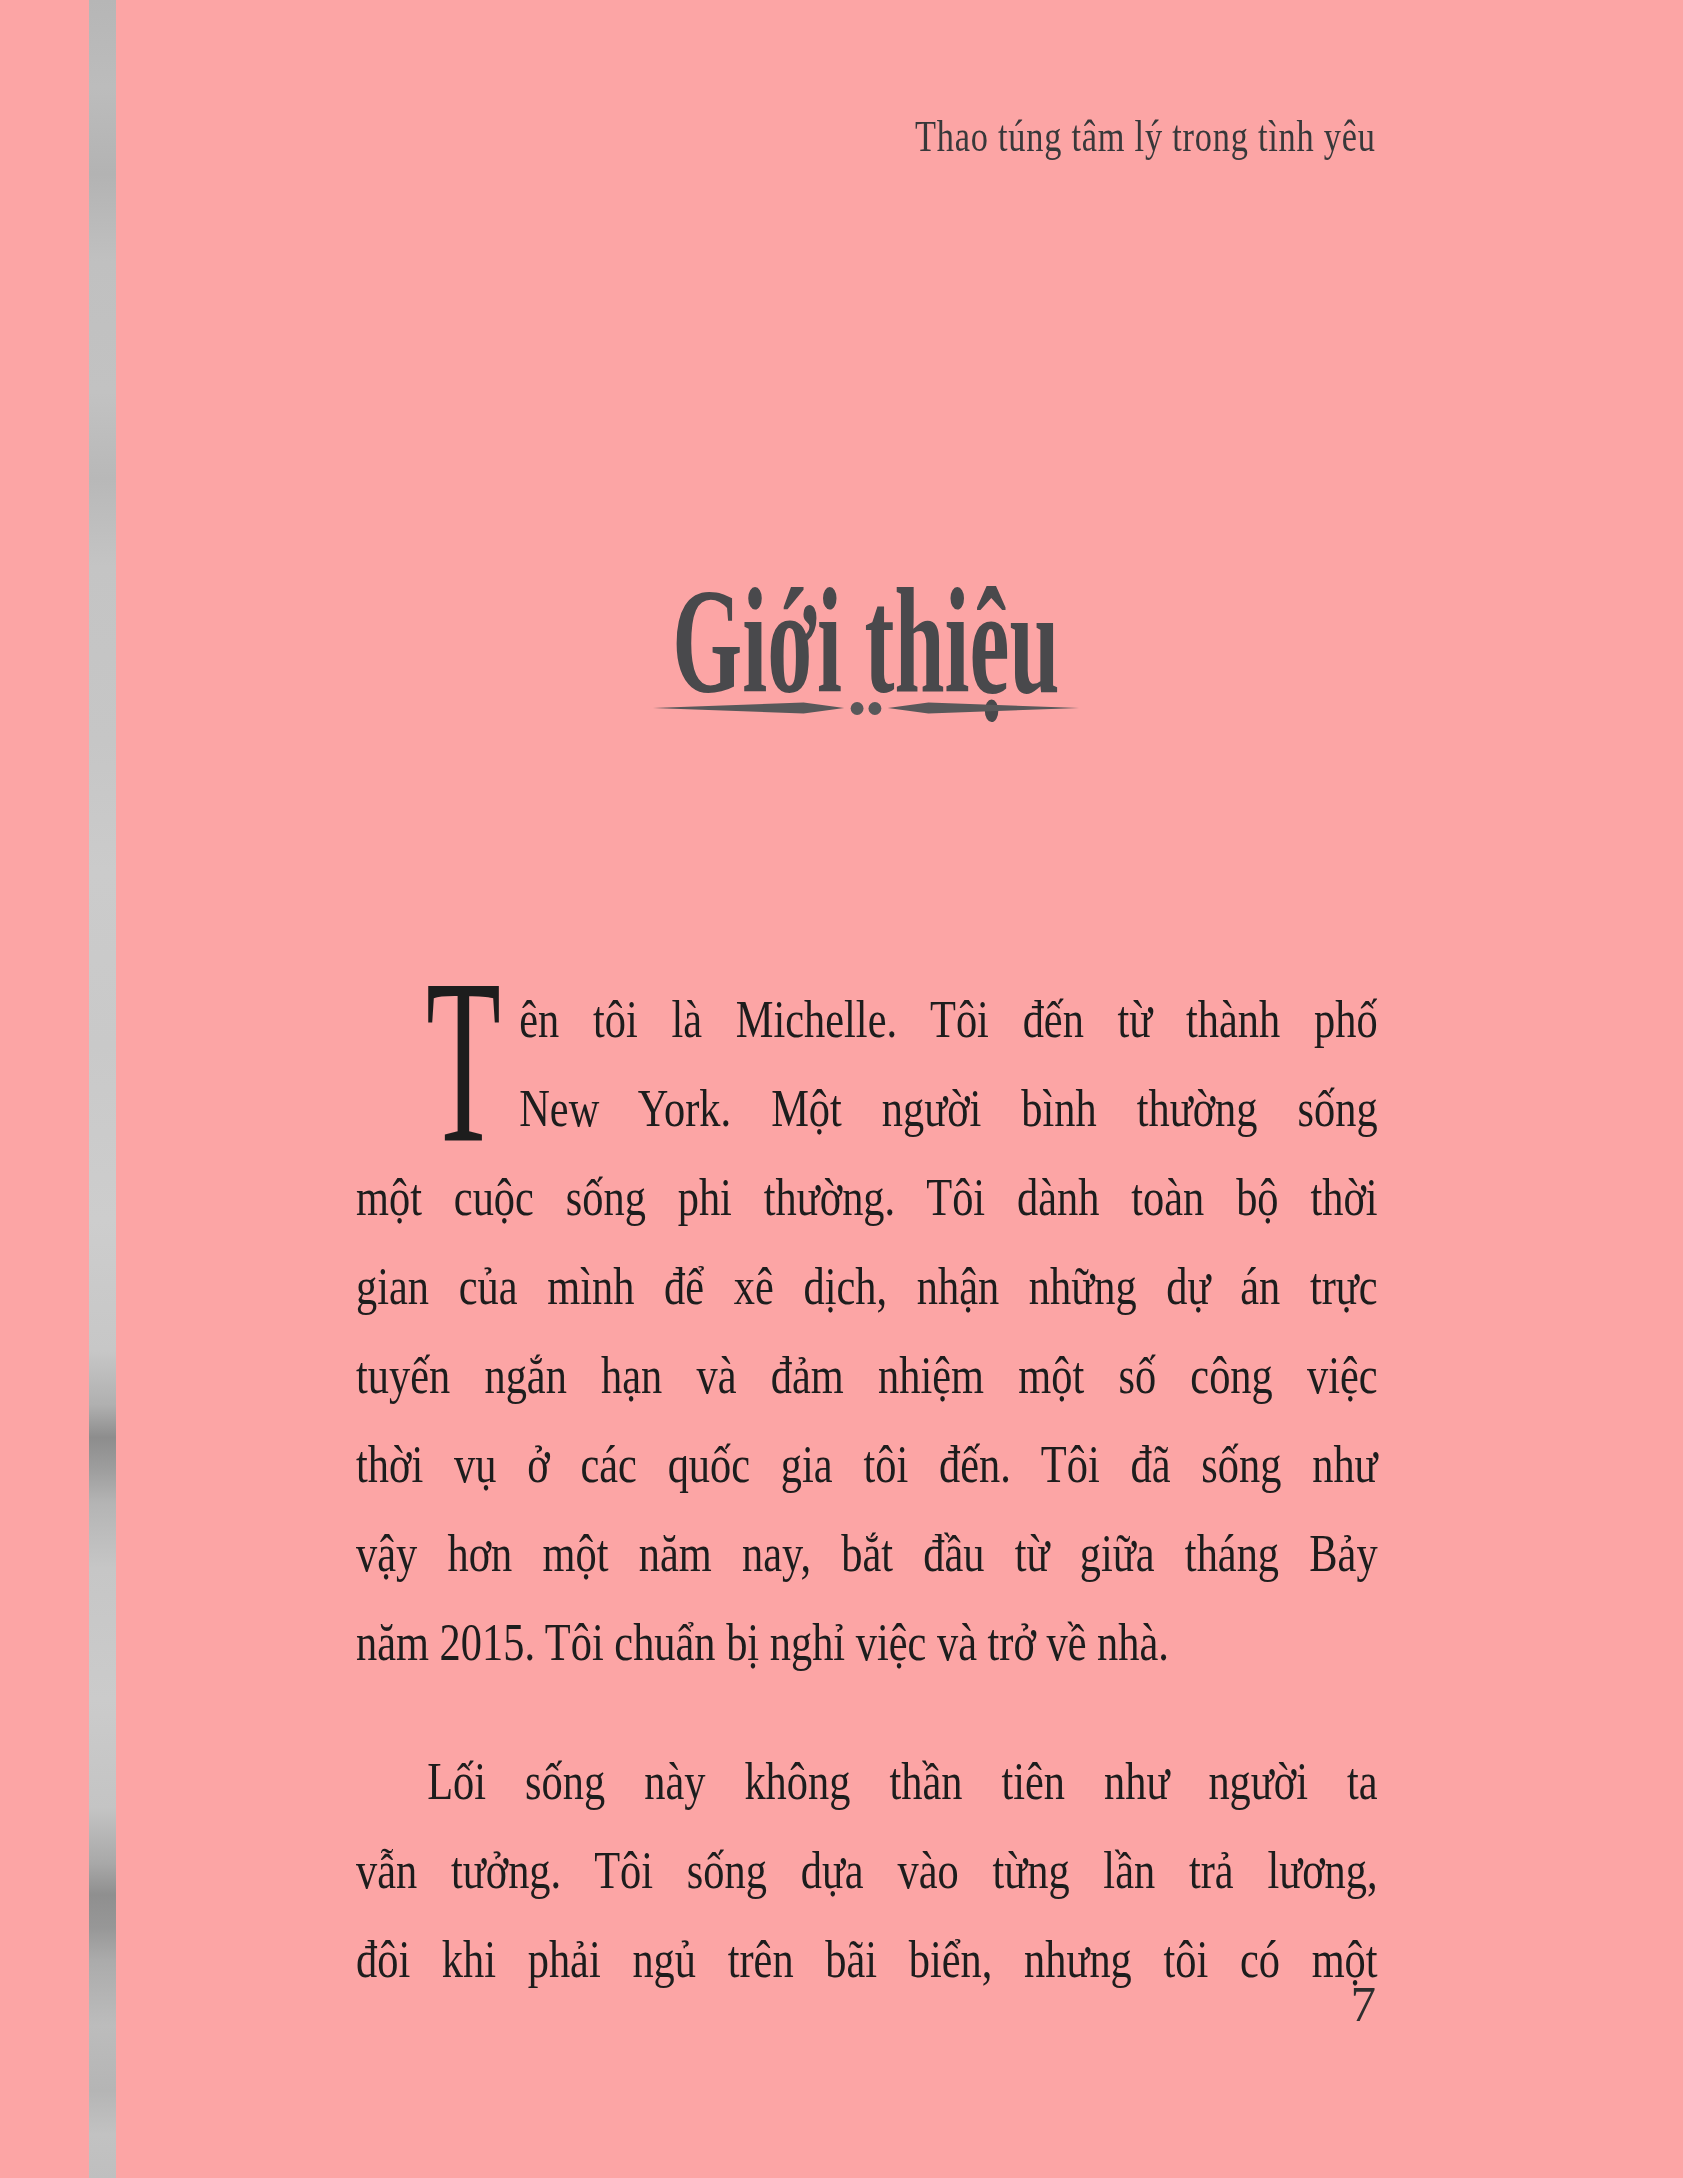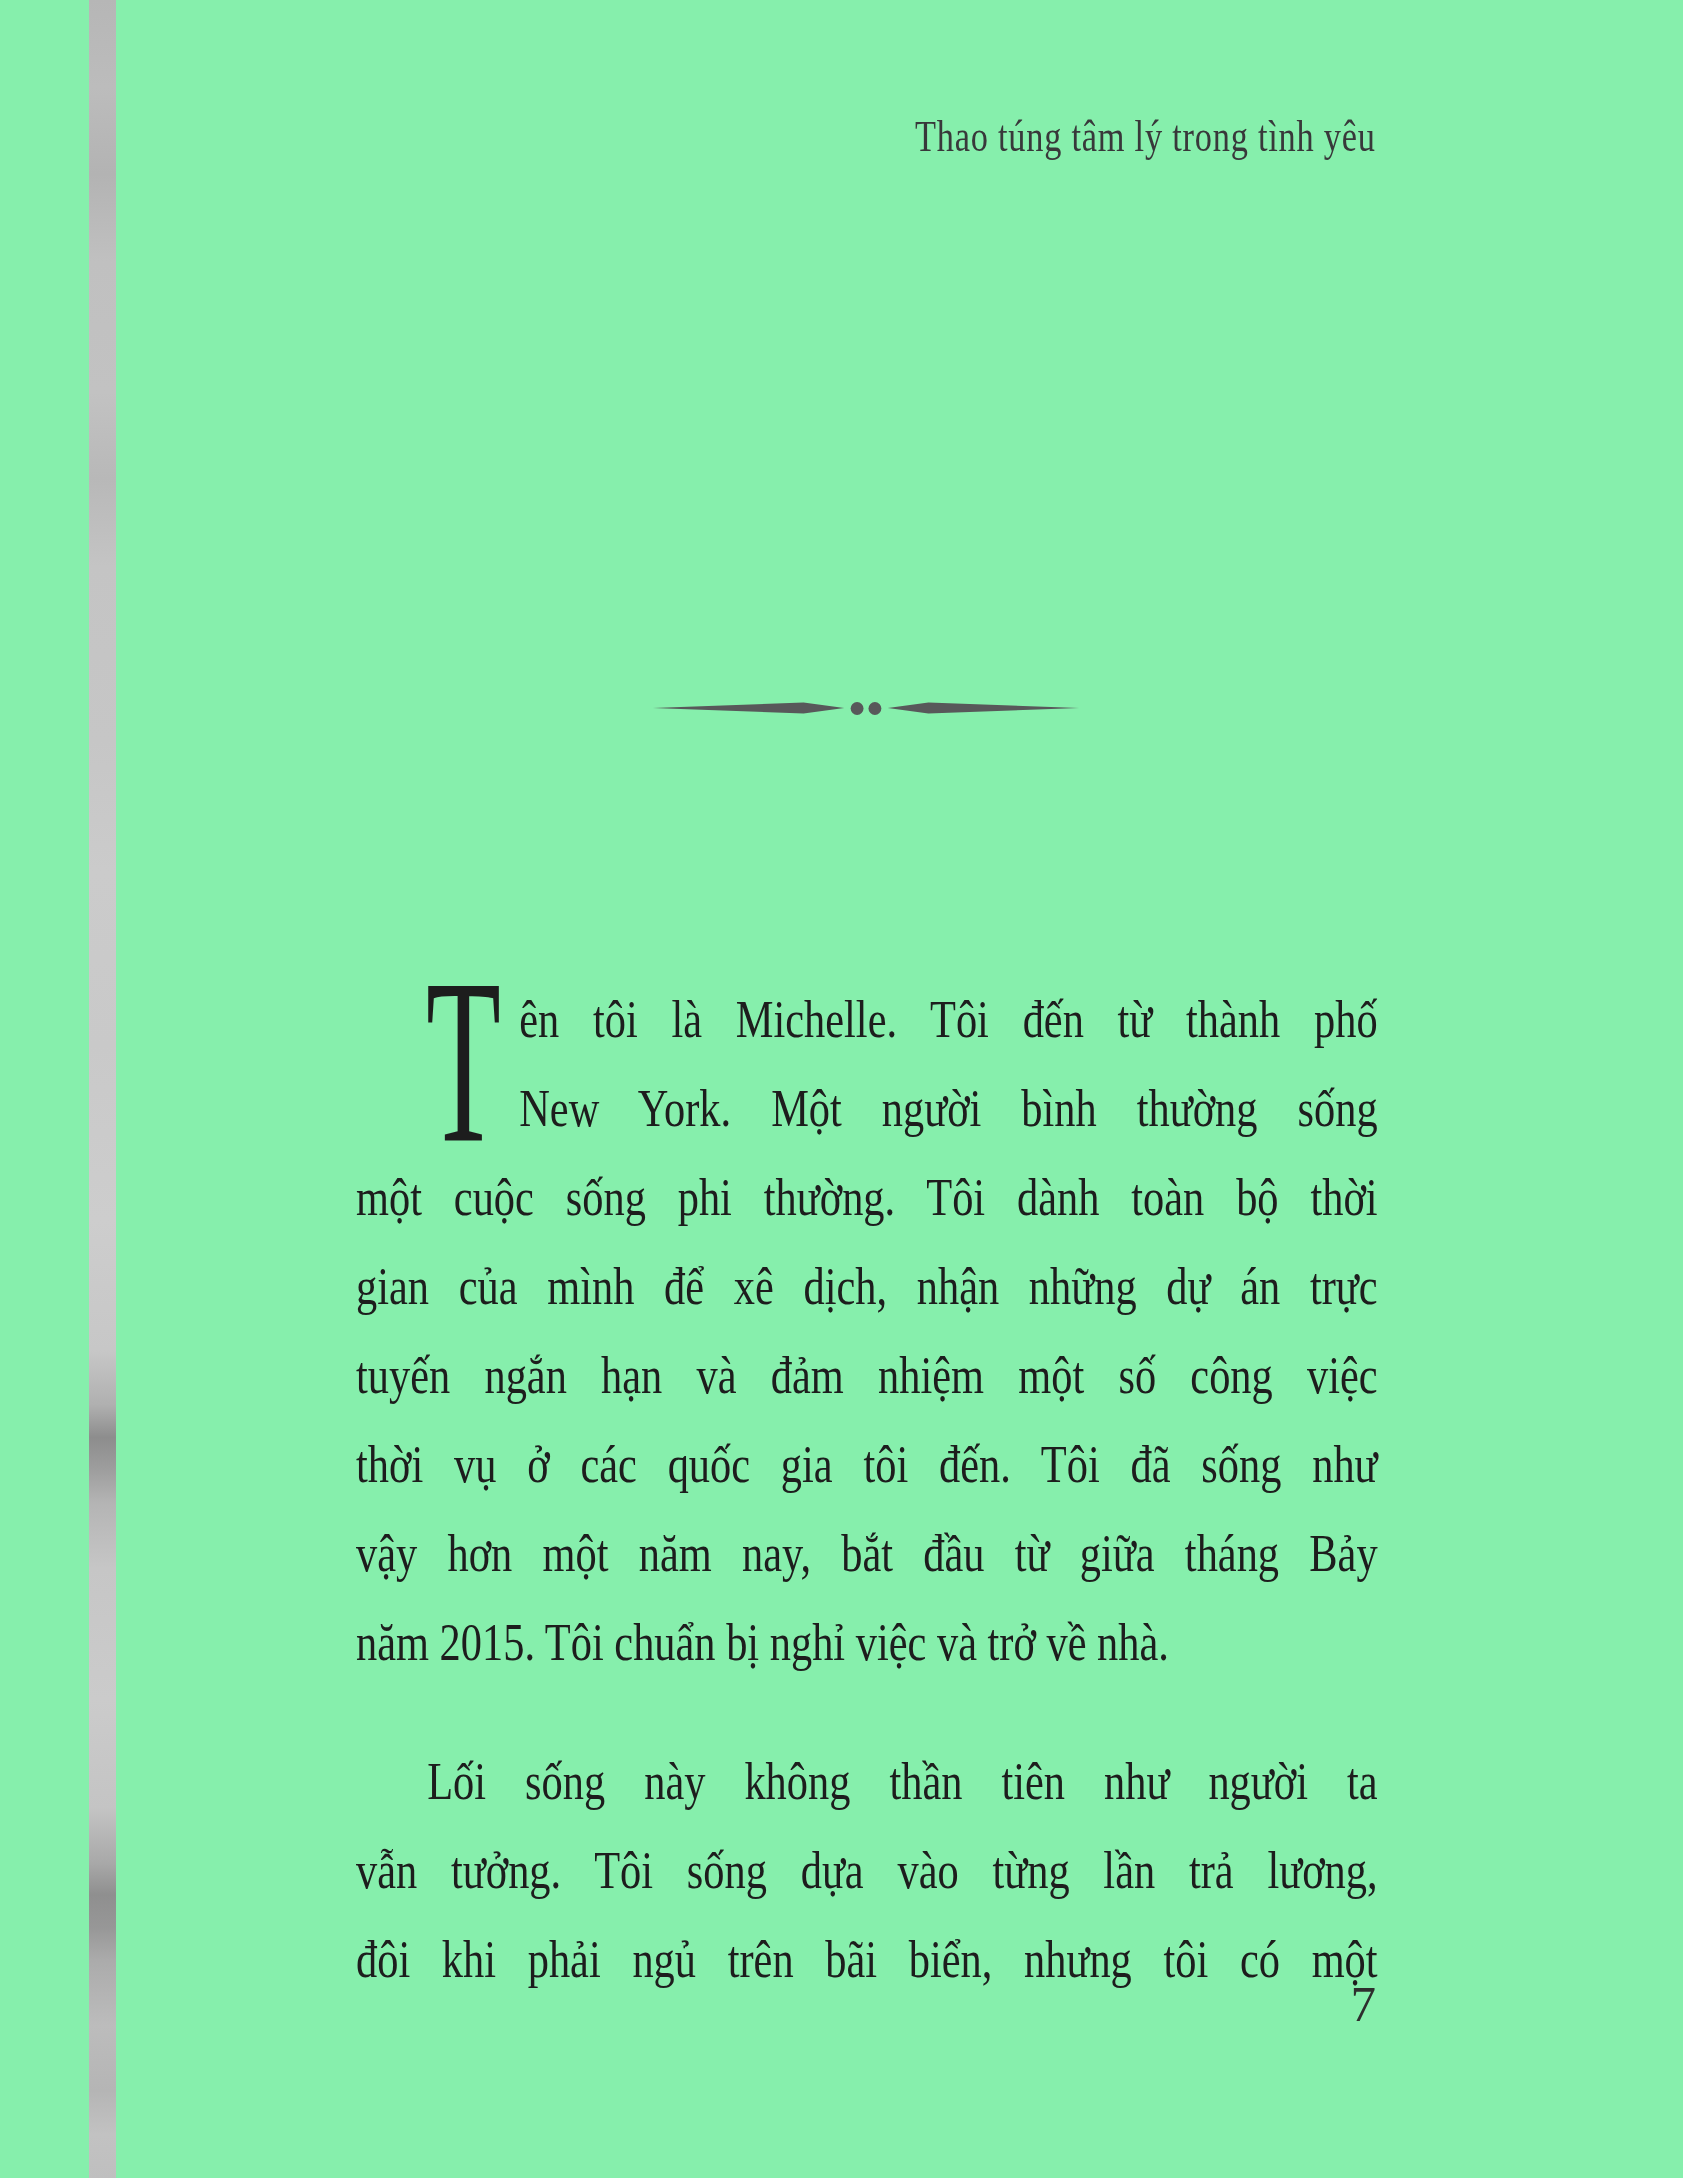--- a/index.html
+++ b/index.html
@@ -1,16 +1,16 @@
 <!DOCTYPE html>
 <html><head>
 <meta charset="utf-8">
 <style>
   html,body{margin:0;padding:0;background:#ffffff;}
-  #page{position:relative;width:1683px;height:2178px;background:#86efac;overflow:hidden;
+  #page{position:relative;width:1683px;height:2178px;background:#fca5a5;overflow:hidden;
         font-family:"Liberation Serif","DejaVu Serif",serif;}
 
   
   .scan-strip{position:absolute;left:89px;top:0;width:27px;height:2178px;
     background:linear-gradient(180deg,
       #b6b6b6 0%,#bcbcbc 4%,#b3b3b3 8%,#c0c0c0 12%,#c2c2c2 18%,#b8b8b8 22%,
       #c4c4c4 26%,#c6c6c6 34%,#cbcbcb 40%,#c9c9c9 48%,#cdcdcd 56%,#c7c7c7 62%,
       #b0b0b0 64.5%,#8d8d8d 66%,#9e9e9e 67.5%,#b4b4b4 69%,#c6c6c6 72%,
       #cbcbcb 78%,#c4c4c4 83%,#a9a9a9 85.5%,#8f8f8f 87%,#979797 88.5%,
       #ababab 90%,#bcbcbc 93%,#b5b5b5 96%,#c2c2c2 98%,#bfbfbf 100%);}
@@ -50,20 +50,23 @@
 </style>
 </head>
 <body>
 
 <div id="page">
 
   <div class="scan-strip"></div>
 
   <div class="running-head">Thao túng tâm lý trong tình yêu</div>
 
+  <div class="title-wrap">
+    <span class="chapter-title">Giới thiệu</span>
+  </div>
 
   <div class="divider-wrap">
     <svg width="426" height="18" viewBox="0 0 430 18">
       <polygon points="0,9 152,3.5 193,9 152,14.5" fill="#58585a"></polygon>
       <circle cx="206" cy="9.5" r="6.5" fill="#58585a"></circle>
       <circle cx="224" cy="9.5" r="6.5" fill="#58585a"></circle>
       <polygon points="430,9 278,3.5 237,9 278,14.5" fill="#58585a"></polygon>
     </svg>
   </div>
 

